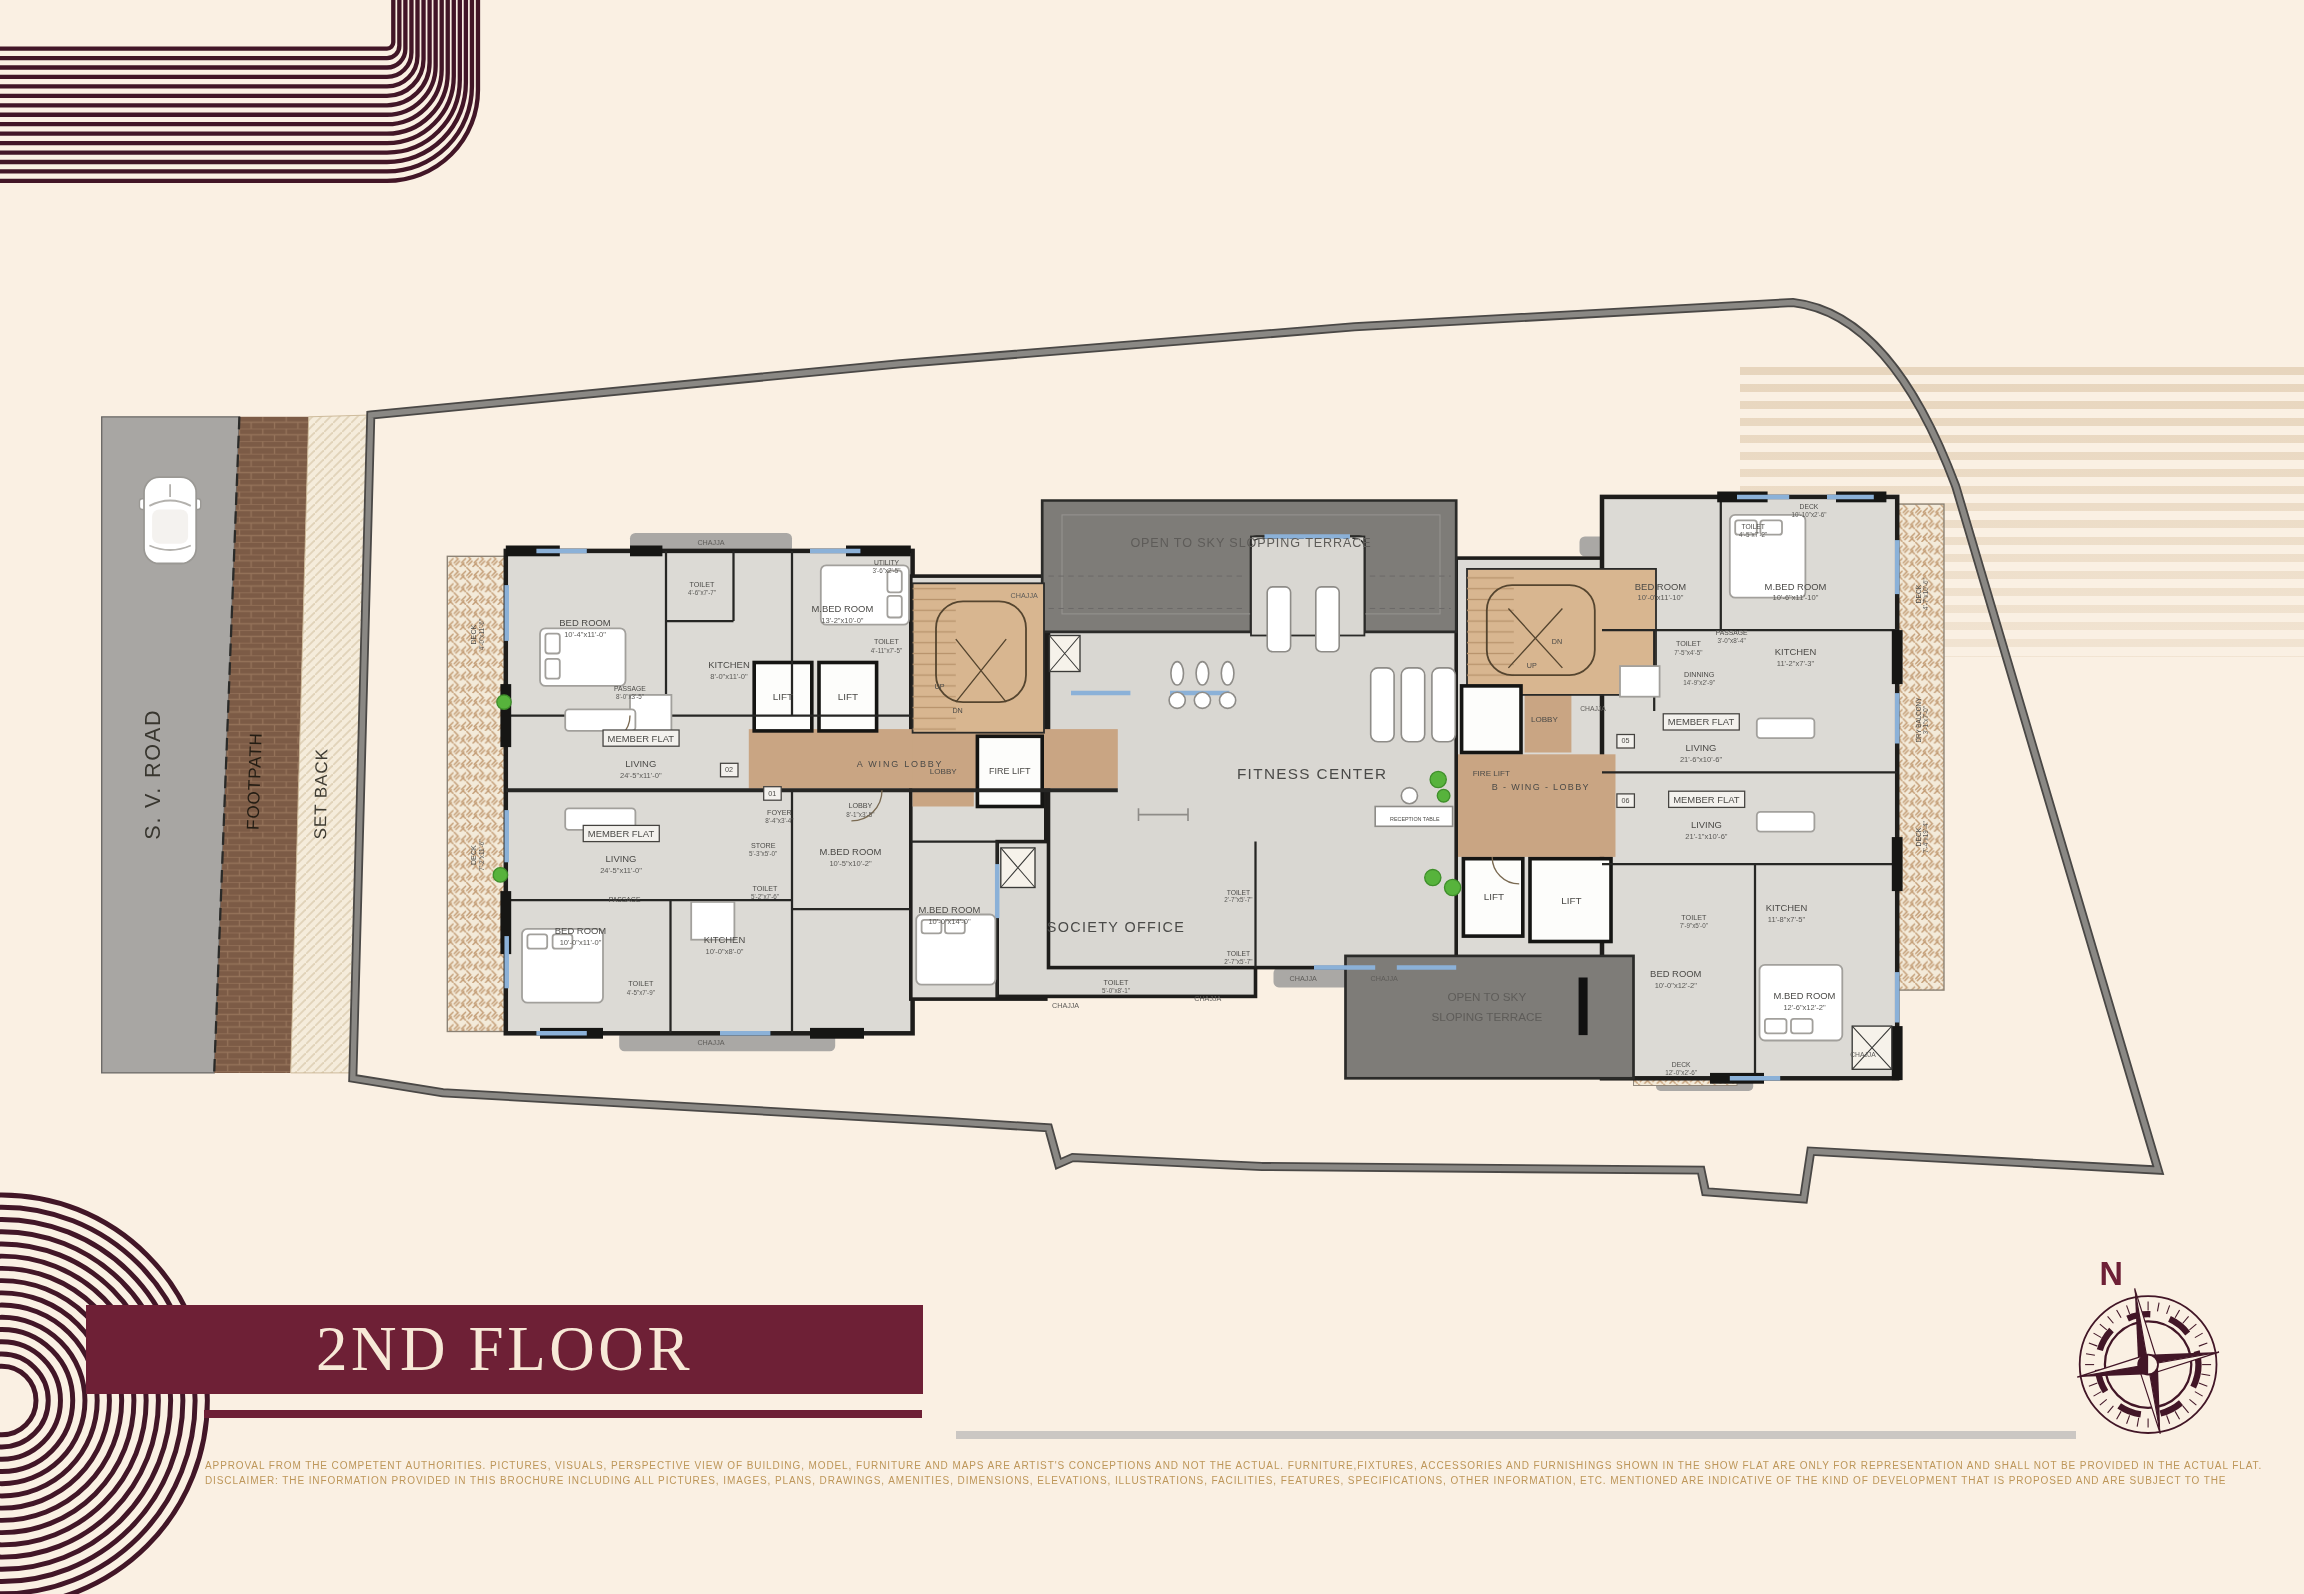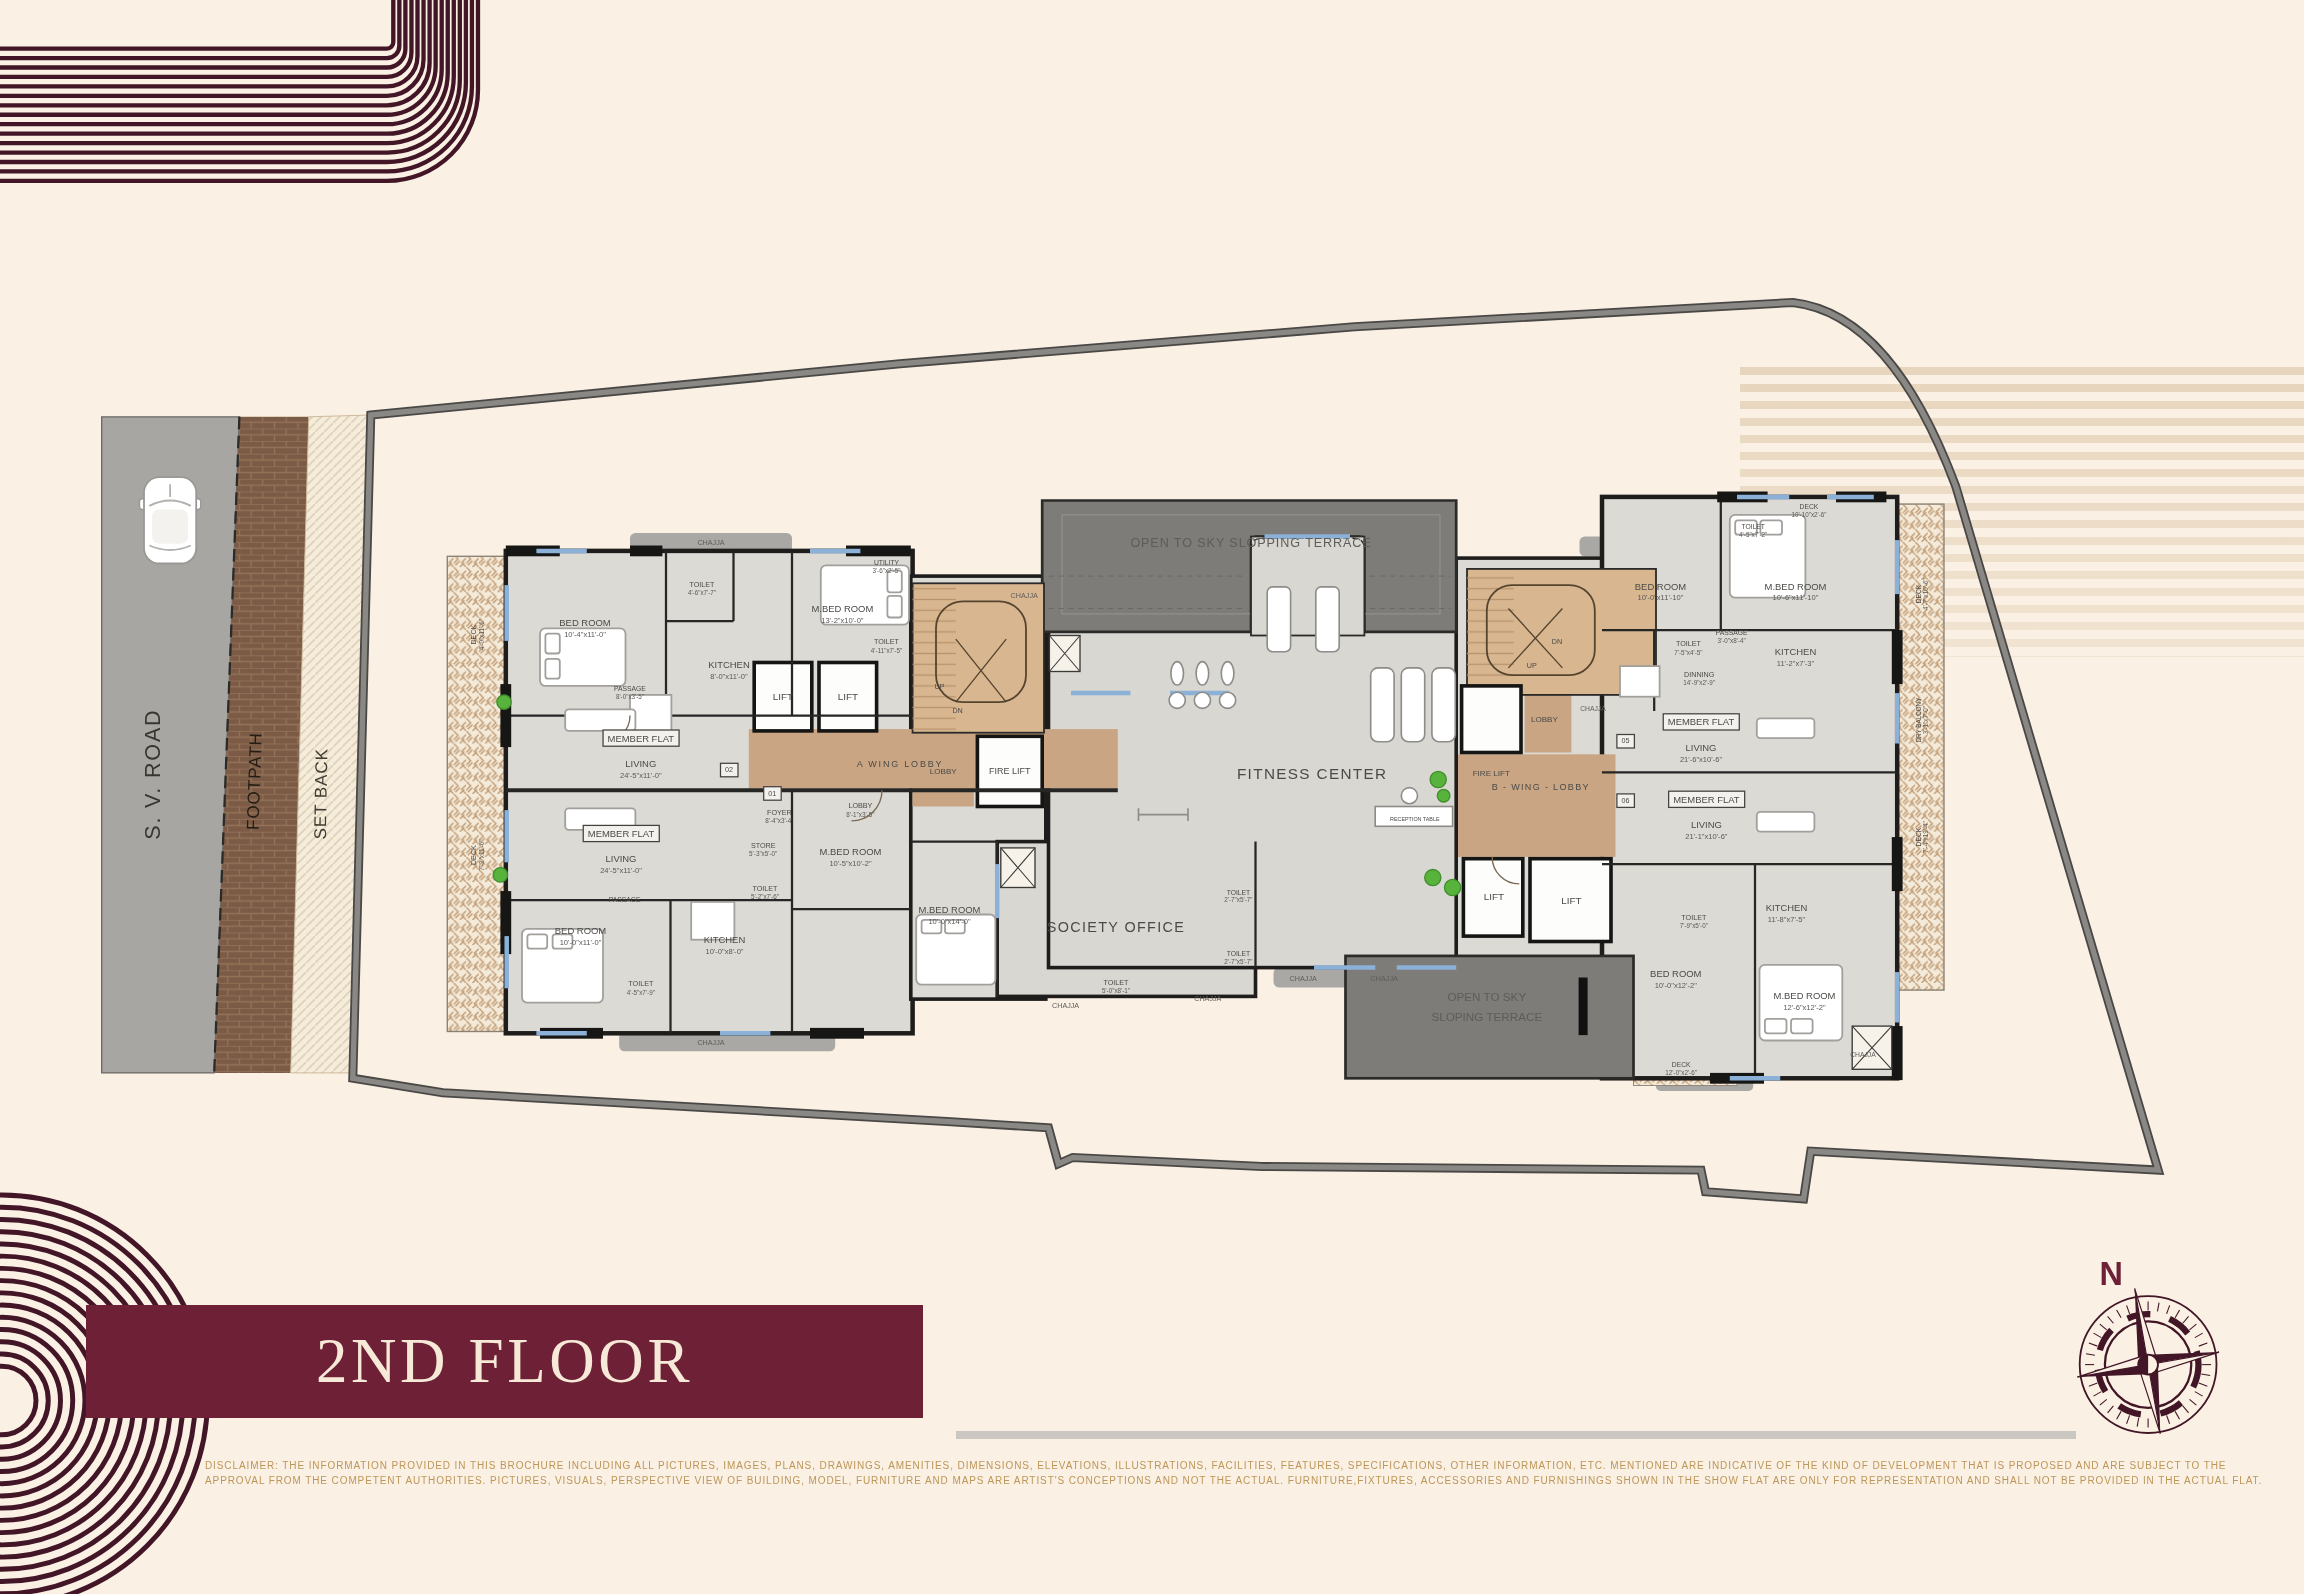--- a/index.html
+++ b/index.html
@@ -8,21 +8,21 @@
   .abs{position:absolute;}
   #stripe-band{left:1740px;top:367px;width:564px;height:290px;
     background:
       linear-gradient(to bottom, rgba(250,240,227,0) 0%, rgba(250,240,227,.55) 100%),
       repeating-linear-gradient(to bottom,#e7d5bd 0 8px,rgba(0,0,0,0) 8px 17px);}
   #plan-svg,#decor-tl,#decor-circles,#compass-svg{position:absolute;}
   #decor-tl{left:0;top:0;}
   #decor-circles{left:0;top:1170px;}
   #plan-svg{left:0;top:0;}
   #compass-svg{left:2059px;top:1244px;}
-  #banner{left:86px;top:1305px;width:837px;height:113px;background:#6e2036;
+  #banner{left:86px;top:1305px;width:837px;height:89px;background:#6e2036;
           display:flex;align-items:center;justify-content:center;}
   #banner .t{font-family:"Liberation Serif", serif;font-size:63px;color:#f7e9d7;
              letter-spacing:3.6px;white-space:nowrap;}
   #banner-underline{left:204px;top:1410px;width:718px;height:8px;background:#6e2036;}
   #divider-line{left:956px;top:1431px;width:1120px;height:8px;background:#cbc7c3;}
   #disclaimer{left:205px;top:1458px;color:#bd9659;font-size:10px;letter-spacing:0.9px;
               line-height:15.3px;white-space:nowrap;}
   text{font-family:"Liberation Sans",sans-serif;}
 </style>
 </head>
@@ -372,22 +372,22 @@
       <text x="2070" y="1174" text-anchor="middle" font-size="7.5" fill="#5e5c59"><tspan>CHAJJA</tspan></text>
     </g>
 </svg>
 
 <div id="banner" class="abs">
   <div class="t">2ND FLOOR</div>
 </div>
 <div id="banner-underline" class="abs"></div>
 <div id="divider-line" class="abs"></div>
 <div id="disclaimer" class="abs">
+  <div>APPROVAL FROM THE COMPETENT AUTHORITIES. PICTURES, VISUALS, PERSPECTIVE VIEW OF BUILDING, MODEL, FURNITURE AND MAPS ARE ARTIST'S CONCEPTIONS AND NOT THE ACTUAL. FURNITURE,FIXTURES, ACCESSORIES AND FURNISHINGS SHOWN IN THE SHOW FLAT ARE ONLY FOR REPRESENTATION AND SHALL NOT BE PROVIDED IN THE ACTUAL FLAT.</div>
   <div>DISCLAIMER: THE INFORMATION PROVIDED IN THIS BROCHURE INCLUDING ALL PICTURES, IMAGES, PLANS, DRAWINGS, AMENITIES, DIMENSIONS, ELEVATIONS, ILLUSTRATIONS, FACILITIES, FEATURES, SPECIFICATIONS, OTHER INFORMATION, ETC. MENTIONED ARE INDICATIVE OF THE KIND OF DEVELOPMENT THAT IS PROPOSED AND ARE SUBJECT TO THE</div>
-  <div>APPROVAL FROM THE COMPETENT AUTHORITIES. PICTURES, VISUALS, PERSPECTIVE VIEW OF BUILDING, MODEL, FURNITURE AND MAPS ARE ARTIST'S CONCEPTIONS AND NOT THE ACTUAL. FURNITURE,FIXTURES, ACCESSORIES AND FURNISHINGS SHOWN IN THE SHOW FLAT ARE ONLY FOR REPRESENTATION AND SHALL NOT BE PROVIDED IN THE ACTUAL FLAT.</div>
 </div>
 
 <svg id="compass-svg" width="180" height="207" viewBox="0 0 200 230">
   <text x="58" y="46" font-size="36" font-weight="bold" fill="#6e2036" text-anchor="middle" font-family="Liberation Sans, sans-serif">N</text>
   <g id="compass-rose-g">
       <circle cx="99" cy="134" r="76" fill="none" stroke="#421627" stroke-width="2"></circle>
       <circle cx="99" cy="134" r="48" fill="none" stroke="#421627" stroke-width="2.5"></circle>
       <circle cx="99" cy="134" r="56" fill="none" stroke="#421627" stroke-width="7" stroke-dasharray="26 22"></circle>
       <line x1="99" y1="74" x2="99" y2="64" stroke="#421627" stroke-width="1.2"></line>
       <line x1="109.41889066001582" y1="74.91153481926752" x2="111.15537243668513" y2="65.06345728914543" stroke="#421627" stroke-width="1.2"></line>

